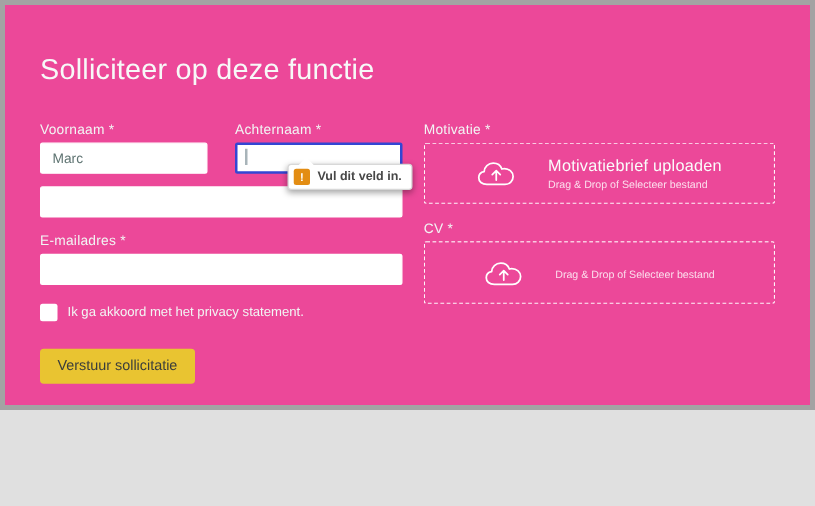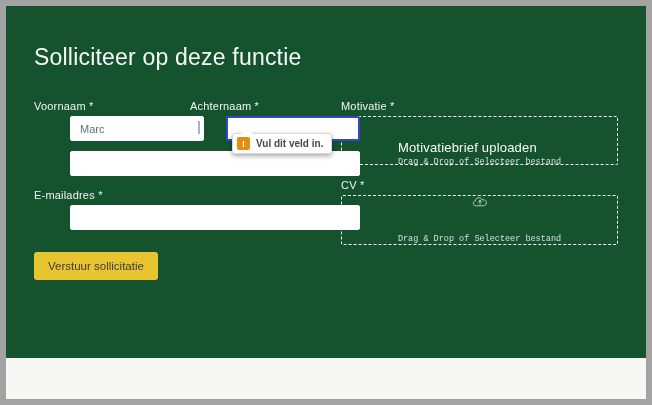--- a/index.html
+++ b/index.html
@@ -1,22 +1,22 @@
 <!DOCTYPE html>
 <html><head>
 <meta charset="utf-8">
 <style>
   * { margin:0; padding:0; box-sizing:border-box; }
   html,body { background:#e0e0e0; }
   body { font-family:"Liberation Sans", sans-serif; }
   .screen {
     position:relative;
-    width:652px; height:405px;
-    background:#14532d;
-    border:6px solid #a3a3a3;
+    width:652px; height:328px;
+    background:#ec4899;
+    border:4px solid #a3a3a3;
     overflow:hidden;
   }
   .apply-section {
     position:absolute; left:28px; right:28px; top:0;
   }
   .page-title {
     margin-top:38px;
     font-size:23px;
     font-weight:400;
     letter-spacing:.2px;
@@ -43,21 +43,20 @@
     width:100%;
     height:25px;
     border:1px solid #ffffff;
     border-radius:2px;
     background:#ffffff;
     font-family:"Liberation Sans", sans-serif;
     font-size:11px;
     color:#5f7472;
     padding:0 9px;
     outline:none;
-    margin-left:36px;
   }
   .text-input.focused {
     border:2px solid #3346d3;
   }
   .caret {
     position:absolute;
     left:8px; top:21px;
     width:2px; height:13px;
     background:#a8b4b9;
   }
@@ -130,25 +129,24 @@
   
   .upload-box {
     border:1px dashed rgba(255,255,255,.95);
     border-radius:2px;
     height:49px;
     display:flex;
     align-items:center;
     justify-content:center;
     gap:25px;
     cursor:pointer;
-    flex-direction:column;
   }
   .upload-text { text-align:left; }
   .upload-title { font-size:13px; color:#fafcfb; letter-spacing:.2px; }
-  .upload-sub { font-size:8.5px; color:rgba(255,255,255,.82); margin-top:2px;font-family:Liberation Mono, monospace; }
+  .upload-sub { font-size:8.5px; color:rgba(255,255,255,.82); margin-top:2px; }
   .cloud-icon { display:block; }
   
   .related-section {
     position:absolute;
     left:0; right:0; top:352px; bottom:0;
     background:#f7f7f5;
   }
   .related-heading {
     position:absolute;
     left:28px; top:44px;
@@ -188,20 +186,24 @@
 
         <div class="field row-gap-1">
           <input class="text-input" type="text" value="" style="">
         </div>
 
         <div class="field row-gap-2">
           <label class="field-label">E-mailadres *</label>
           <input class="text-input" type="text" value="" style="">
         </div>
 
+        <div class="checkbox-row">
+          <span class="checkbox"></span>
+          <span class="checkbox-label">Ik ga akkoord met het privacy statement.</span>
+        </div>
 
         <button class="submit-btn">Verstuur sollicitatie</button>
       </div>
 
       <div class="col-right">
 
         <div>
           <label class="field-label">Motivatie *</label>
           <div class="upload-box">
             <svg class="cloud-icon" width="32" height="23" viewBox="0 0 32 23" fill="none">

